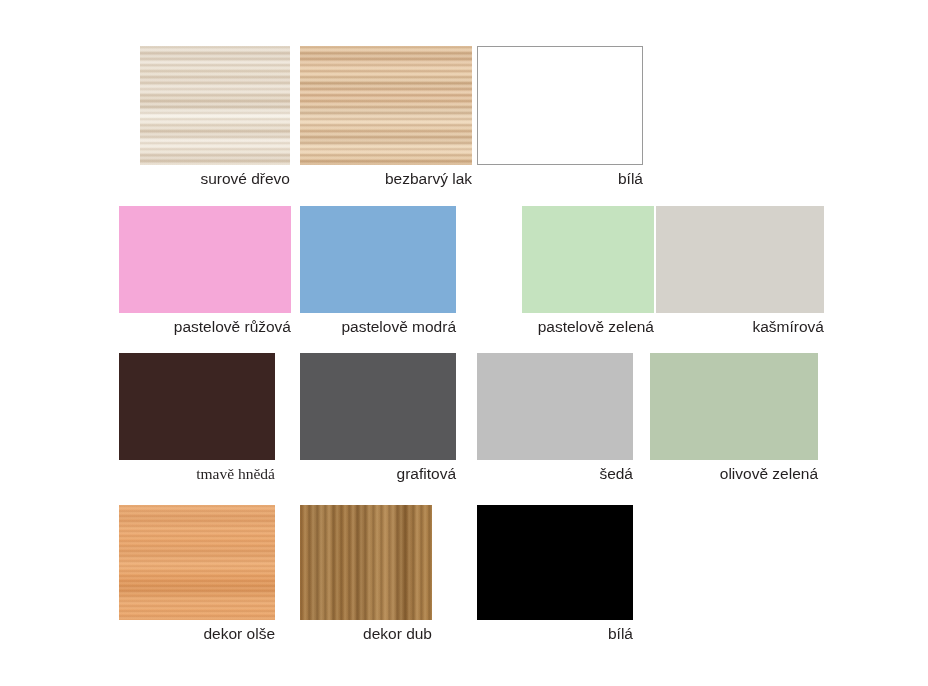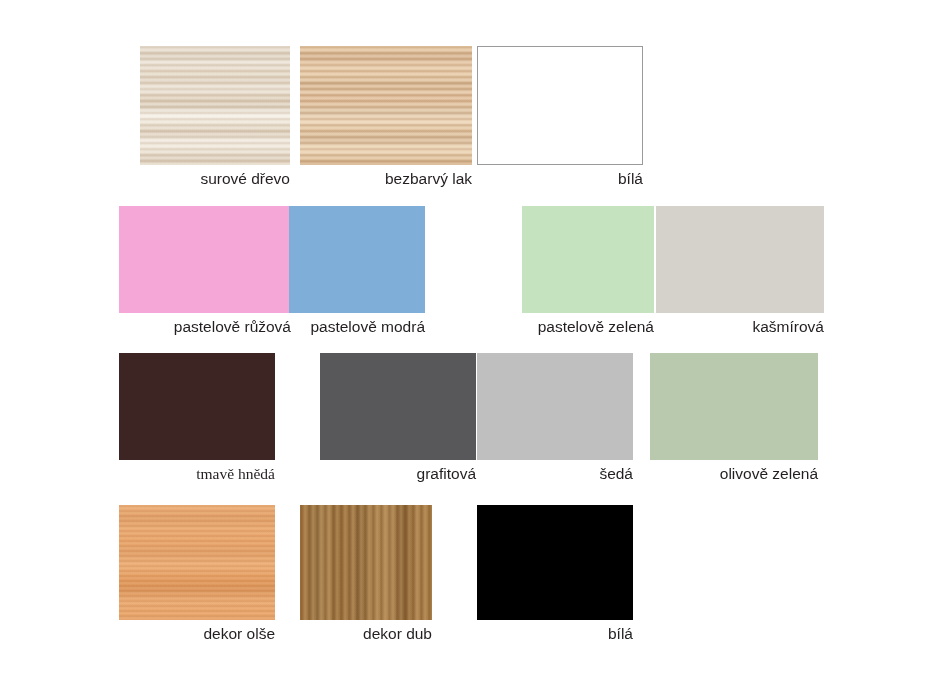--- a/index.html
+++ b/index.html
@@ -170,37 +170,37 @@
       <span class="swatch-label">bezbarvý lak</span>
     </div>
     <div class="swatch-cell" style="left: 477px; top: 46px; width: 166px;">
       <div class="swatch-chip has-outline" style="height: 119px; background-color: rgb(255, 255, 255);"></div>
       <span class="swatch-label">bílá</span>
     </div>
     <div class="swatch-cell" style="left: 119px; top: 206px; width: 172px;">
       <div class="swatch-chip" style="height: 107px; background-color: rgb(245, 168, 216);"></div>
       <span class="swatch-label">pastelově růžová</span>
     </div>
-    <div class="swatch-cell" style="left: 289px; top: 206px; width: 136px;">
+    <div class="swatch-cell" style="left: 300px; top: 206px; width: 156px;">
       <div class="swatch-chip" style="height: 107px; background-color: rgb(127, 174, 216);"></div>
       <span class="swatch-label">pastelově modrá</span>
     </div>
     <div class="swatch-cell" style="left: 477px; top: 206px; width: 177px; padding-left: 45px;">
       <div class="swatch-chip" style="height: 107px; background-color: rgb(197, 227, 191);"></div>
       <span class="swatch-label">pastelově zelená</span>
     </div>
     <div class="swatch-cell" style="left: 656px; top: 206px; width: 168px;">
       <div class="swatch-chip" style="height: 107px; background-color: rgb(213, 210, 203);"></div>
       <span class="swatch-label">kašmírová</span>
     </div>
     <div class="swatch-cell" style="left: 119px; top: 353px; width: 156px; font-family: Liberation Serif, serif;">
       <div class="swatch-chip" style="height: 107px; background-color: rgb(60, 37, 34);"></div>
       <span class="swatch-label">tmavě hnědá</span>
     </div>
-    <div class="swatch-cell" style="left: 300px; top: 353px; width: 156px; margin-left: 20px;">
+    <div class="swatch-cell" style="left: 300px; top: 353px; width: 156px;">
       <div class="swatch-chip" style="height: 107px; background-color: rgb(88, 88, 90);"></div>
       <span class="swatch-label">grafitová</span>
     </div>
     <div class="swatch-cell" style="left: 650px; top: 353px; width: 168px;">
       <div class="swatch-chip" style="height: 107px; background-color: rgb(184, 201, 174);"></div>
       <span class="swatch-label">olivově zelená</span>
     </div>
     <div class="swatch-cell" style="left: 477px; top: 353px; width: 156px;">
       <div class="swatch-chip" style="height: 107px; background-color: rgb(191, 191, 191);"></div>
       <span class="swatch-label">šedá</span>

